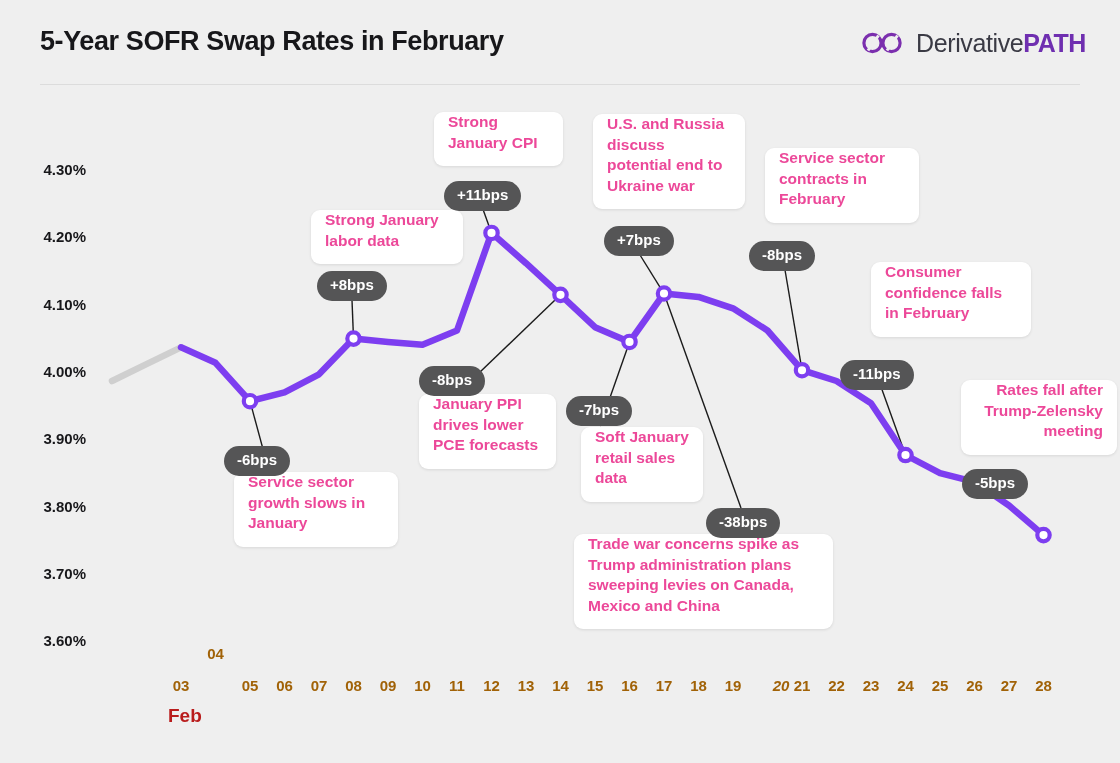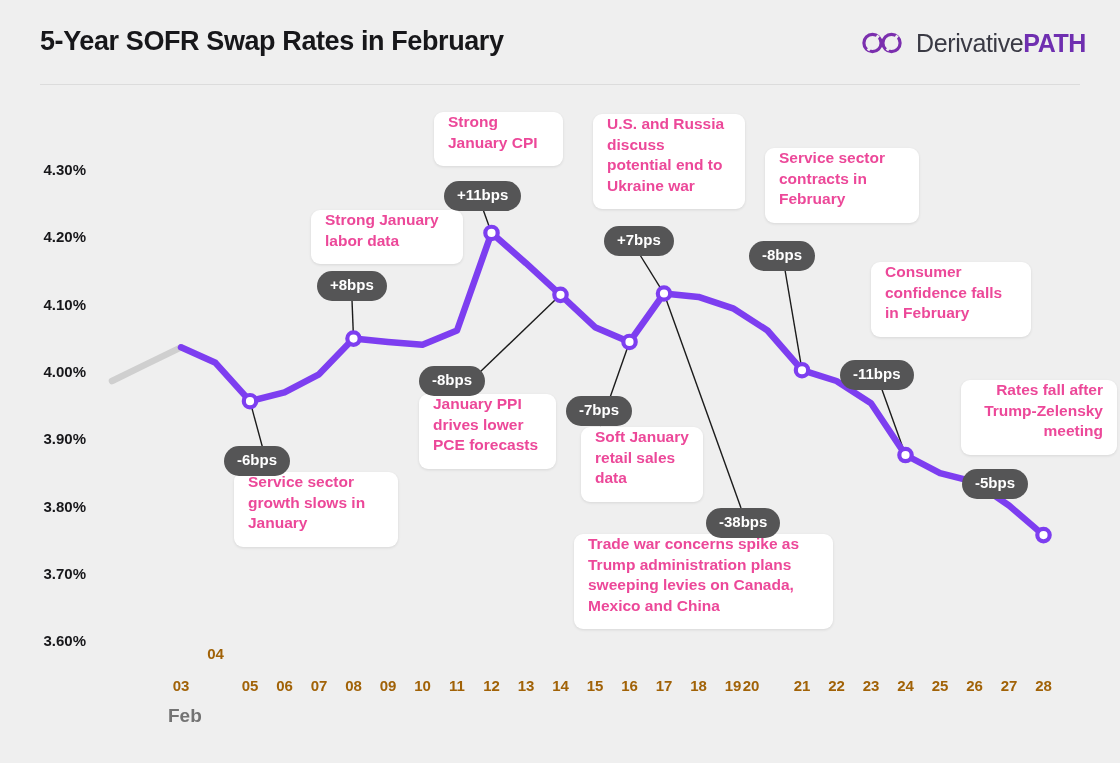--- a/index.html
+++ b/index.html
@@ -50,21 +50,21 @@
     white-space:nowrap;
   }
   .xlab{
     position:absolute;
     font-size:15px;font-weight:bold;color:#a16207;
     text-align:center;transform:translateX(-50%);
     white-space:nowrap;
   }
   .axis-name{
     position:absolute;left:168px;top:705px;
-    font-size:19px;font-weight:bold;color:#737373;
+    font-size:19px;font-weight:bold;color:#b91c1c;
   }
 
   
   .note{
     position:absolute;
     background:#ffffff;
     border-radius:9px;
     box-shadow:0 1px 3px rgba(0,0,0,0.10);
     padding:0 14px 13px 14px;
     font-size:15.5px;font-weight:bold;line-height:1.33;
@@ -162,21 +162,21 @@
         <div class="xlab" style="left: 422.5px; top: 677px;">10</div>
         <div class="xlab" style="left: 457px; top: 677px;">11</div>
         <div class="xlab" style="left: 491.5px; top: 677px;">12</div>
         <div class="xlab" style="left: 526px; top: 677px;">13</div>
         <div class="xlab" style="left: 560.5px; top: 677px;">14</div>
         <div class="xlab" style="left: 595px; top: 677px;">15</div>
         <div class="xlab" style="left: 629.5px; top: 677px;">16</div>
         <div class="xlab" style="left: 664px; top: 677px;">17</div>
         <div class="xlab" style="left: 698.5px; top: 677px;">18</div>
         <div class="xlab" style="left: 733px; top: 677px;">19</div>
-        <div class="xlab" style="left: 751px; top: 677px;">20</div>
+        <div class="xlab" style="left: 781px; top: 677px; font-style: italic;">20</div>
         <div class="xlab" style="left: 802px; top: 677px;">21</div>
         <div class="xlab" style="left: 836.5px; top: 677px;">22</div>
         <div class="xlab" style="left: 871px; top: 677px;">23</div>
         <div class="xlab" style="left: 905.5px; top: 677px;">24</div>
         <div class="xlab" style="left: 940px; top: 677px;">25</div>
         <div class="xlab" style="left: 974.5px; top: 677px;">26</div>
         <div class="xlab" style="left: 1009px; top: 677px;">27</div>
         <div class="xlab" style="left: 1043.5px; top: 677px;">28</div>
       </div>
     <div class="axis-name">Feb</div>

